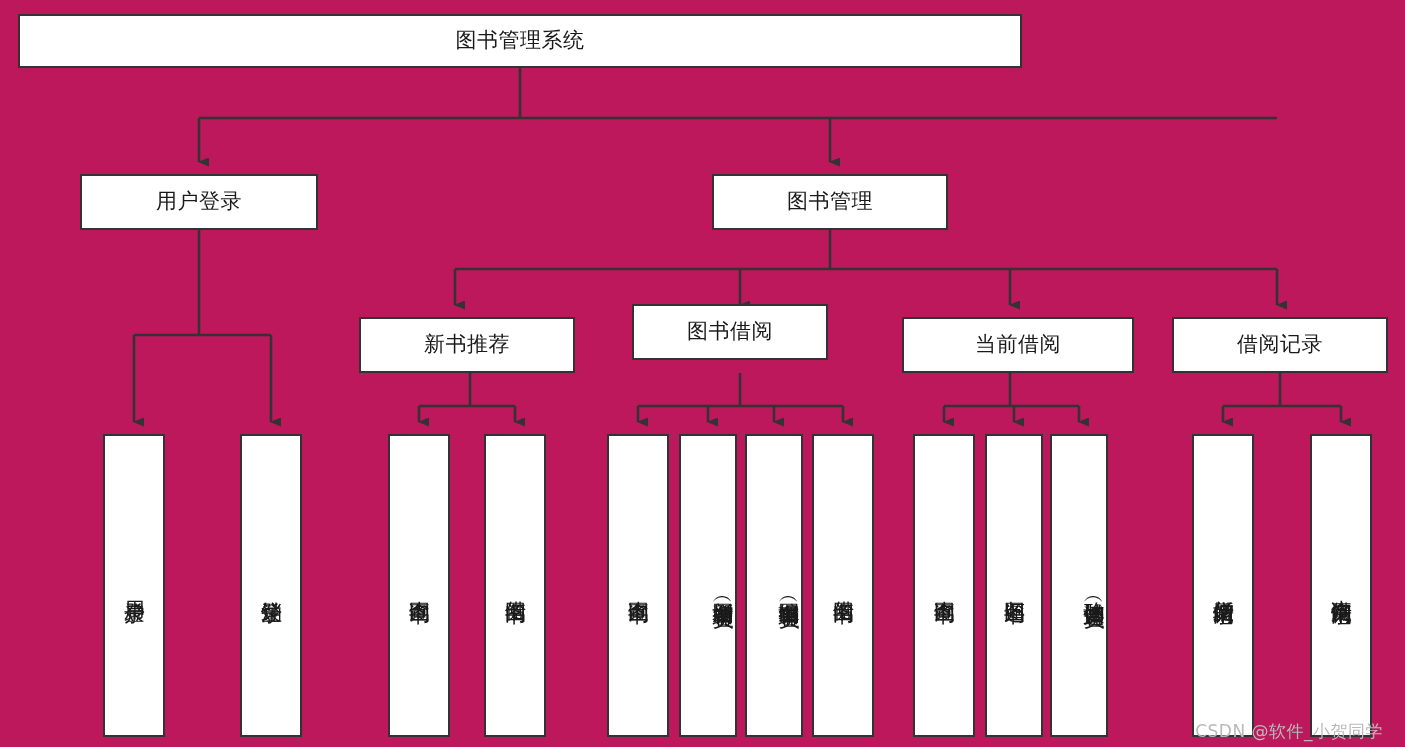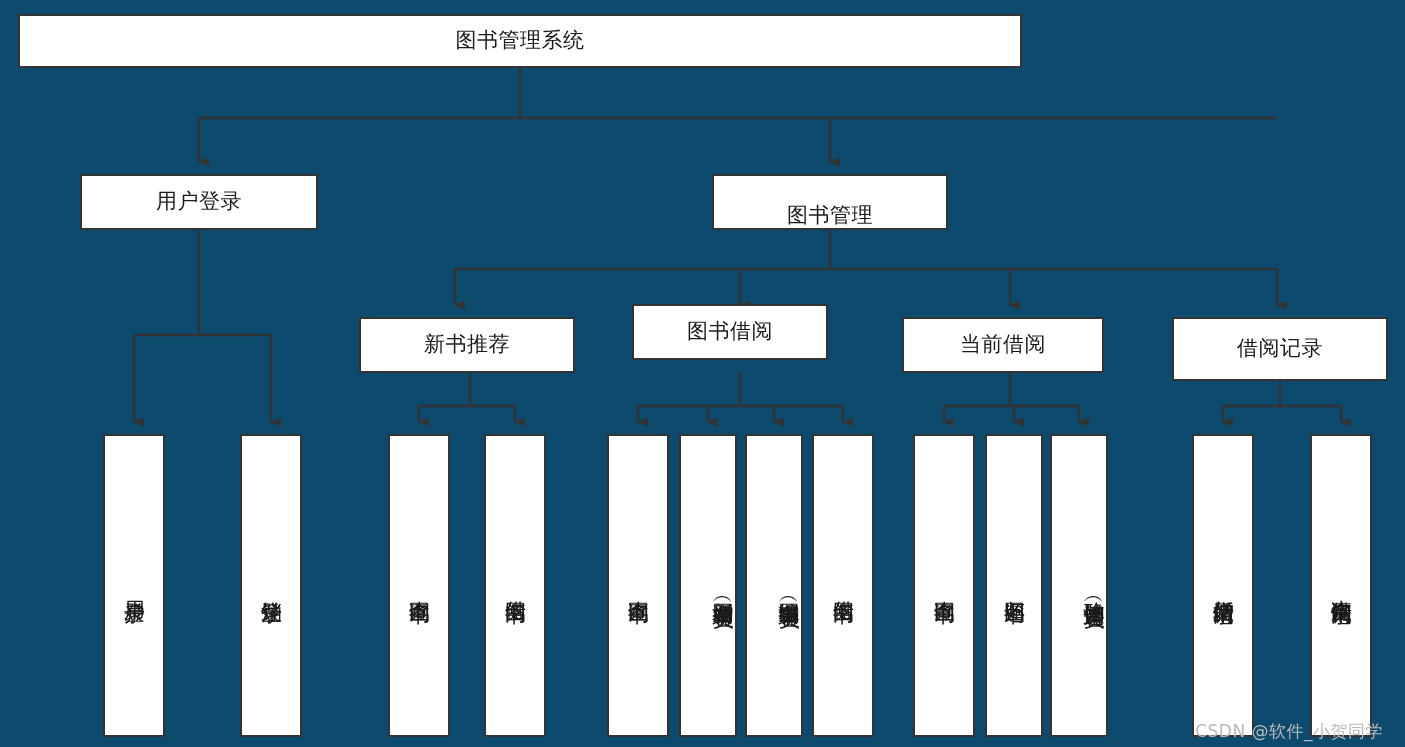--- a/index.html
+++ b/index.html
@@ -7,21 +7,21 @@
     padding: 0;
     background: #ffffff;
   }
   body {
     font-family: "DejaVu Sans", "Liberation Sans", sans-serif;
   }
   #canvas {
     position: relative;
     width: 1405px;
     height: 747px;
-    background: #0c4a6e;
+    background: #be185d;
     overflow: hidden;
   }
   #edges {
     position: absolute;
     left: 0;
     top: 0;
     width: 1405px;
     height: 747px;
   }
   .node {
@@ -123,34 +123,34 @@
     </g>
   </svg>
 
   <div class="node node-h" style="left:18px; top:14px; width:1004px; height:54px;">
     <span class="label-inner">图书管理系统</span>
   </div>
 
   <div class="node node-h" style="left:80px; top:174px; width:238px; height:56px;">
     <span class="label-inner">用户登录</span>
   </div>
-  <div class="node node-h" style="left:712px; top:174px; width:236px; height:56px;align-items:flex-end;">
+  <div class="node node-h" style="left:712px; top:174px; width:236px; height:56px;">
     <span class="label-inner">图书管理</span>
   </div>
 
   <div class="node node-h" style="left:359px; top:317px; width:216px; height:56px;">
     <span class="label-inner">新书推荐</span>
   </div>
   <div class="node node-h" style="left:632px; top:304px; width:196px; height:56px;">
     <span class="label-inner">图书借阅</span>
   </div>
-  <div class="node node-h" style="left:902px; top:317px; width:202px; height:56px;">
+  <div class="node node-h" style="left:902px; top:317px; width:232px; height:56px;">
     <span class="label-inner">当前借阅</span>
   </div>
-  <div class="node node-h" style="left:1172px; top:317px; width:216px; height:64px;">
+  <div class="node node-h" style="left:1172px; top:317px; width:216px; height:56px;">
     <span class="label-inner">借阅记录</span>
   </div>
 
   <div class="node node-v mid" style="left:103px; top:434px; width:62px; height:303px;">
     <span class="label-inner">用户登录</span>
   </div>
   <div class="node node-v mid" style="left:240px; top:434px; width:62px; height:303px;">
     <span class="label-inner">注销登录</span>
   </div>
 

